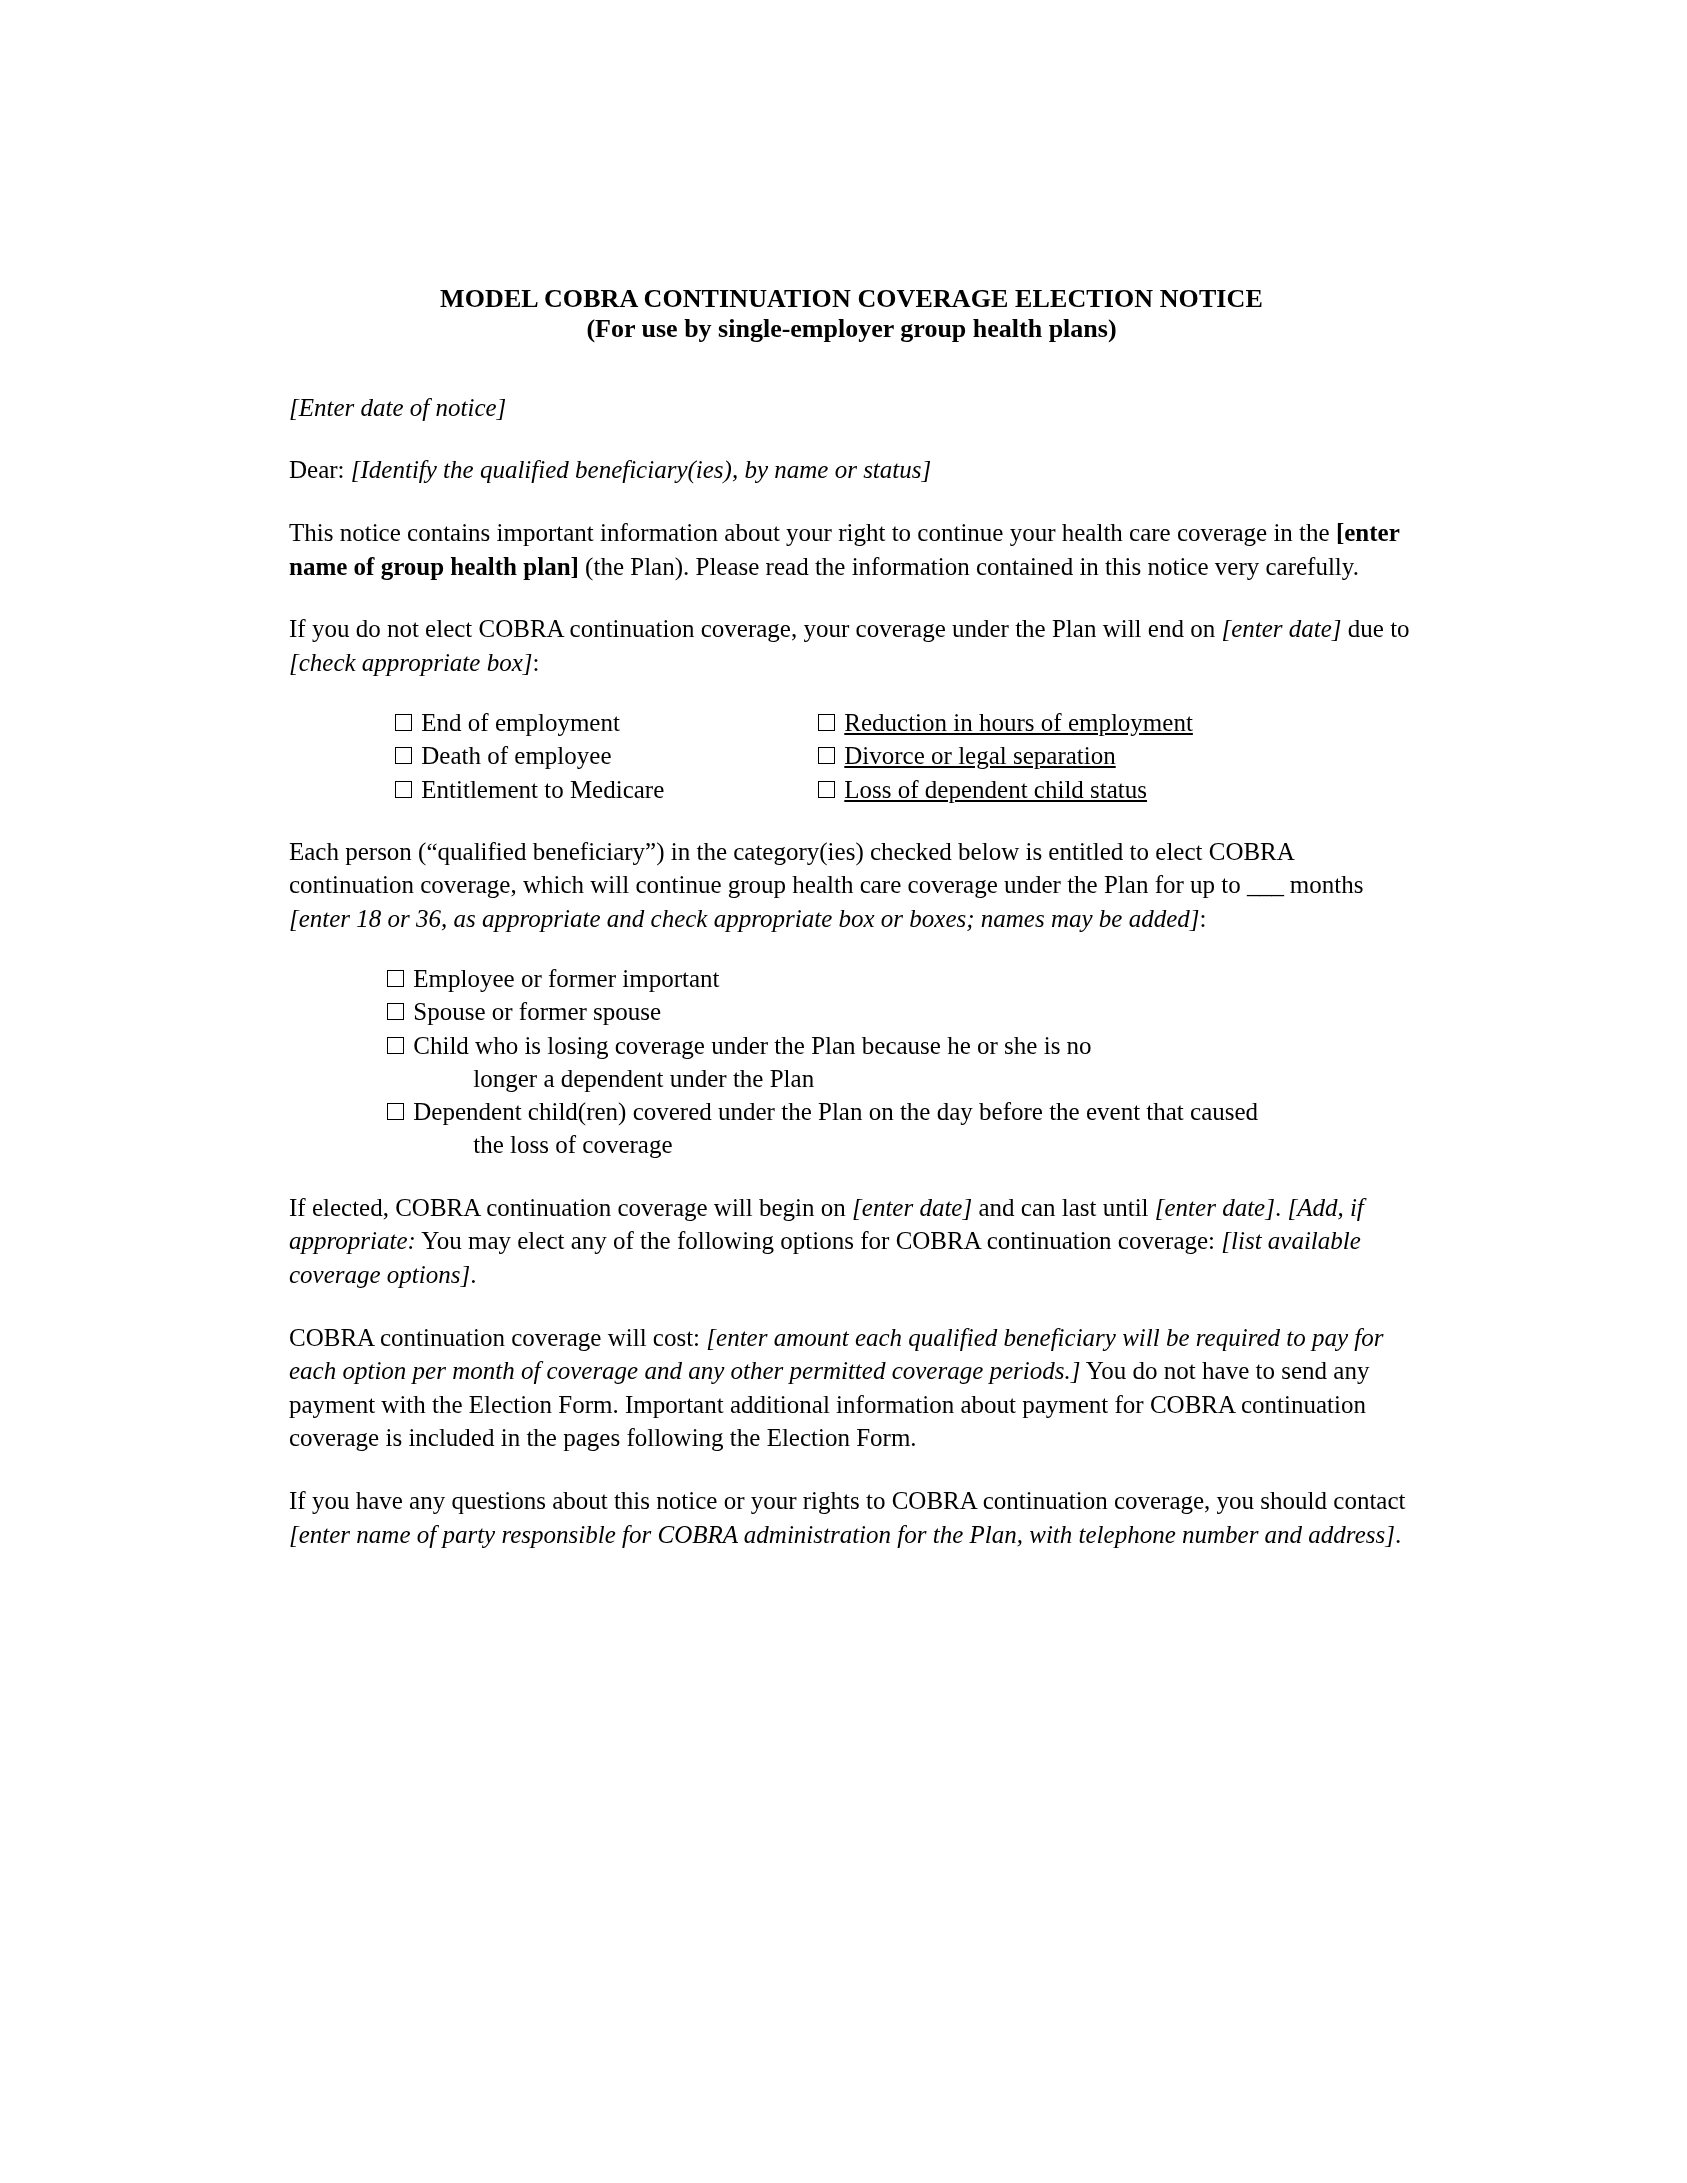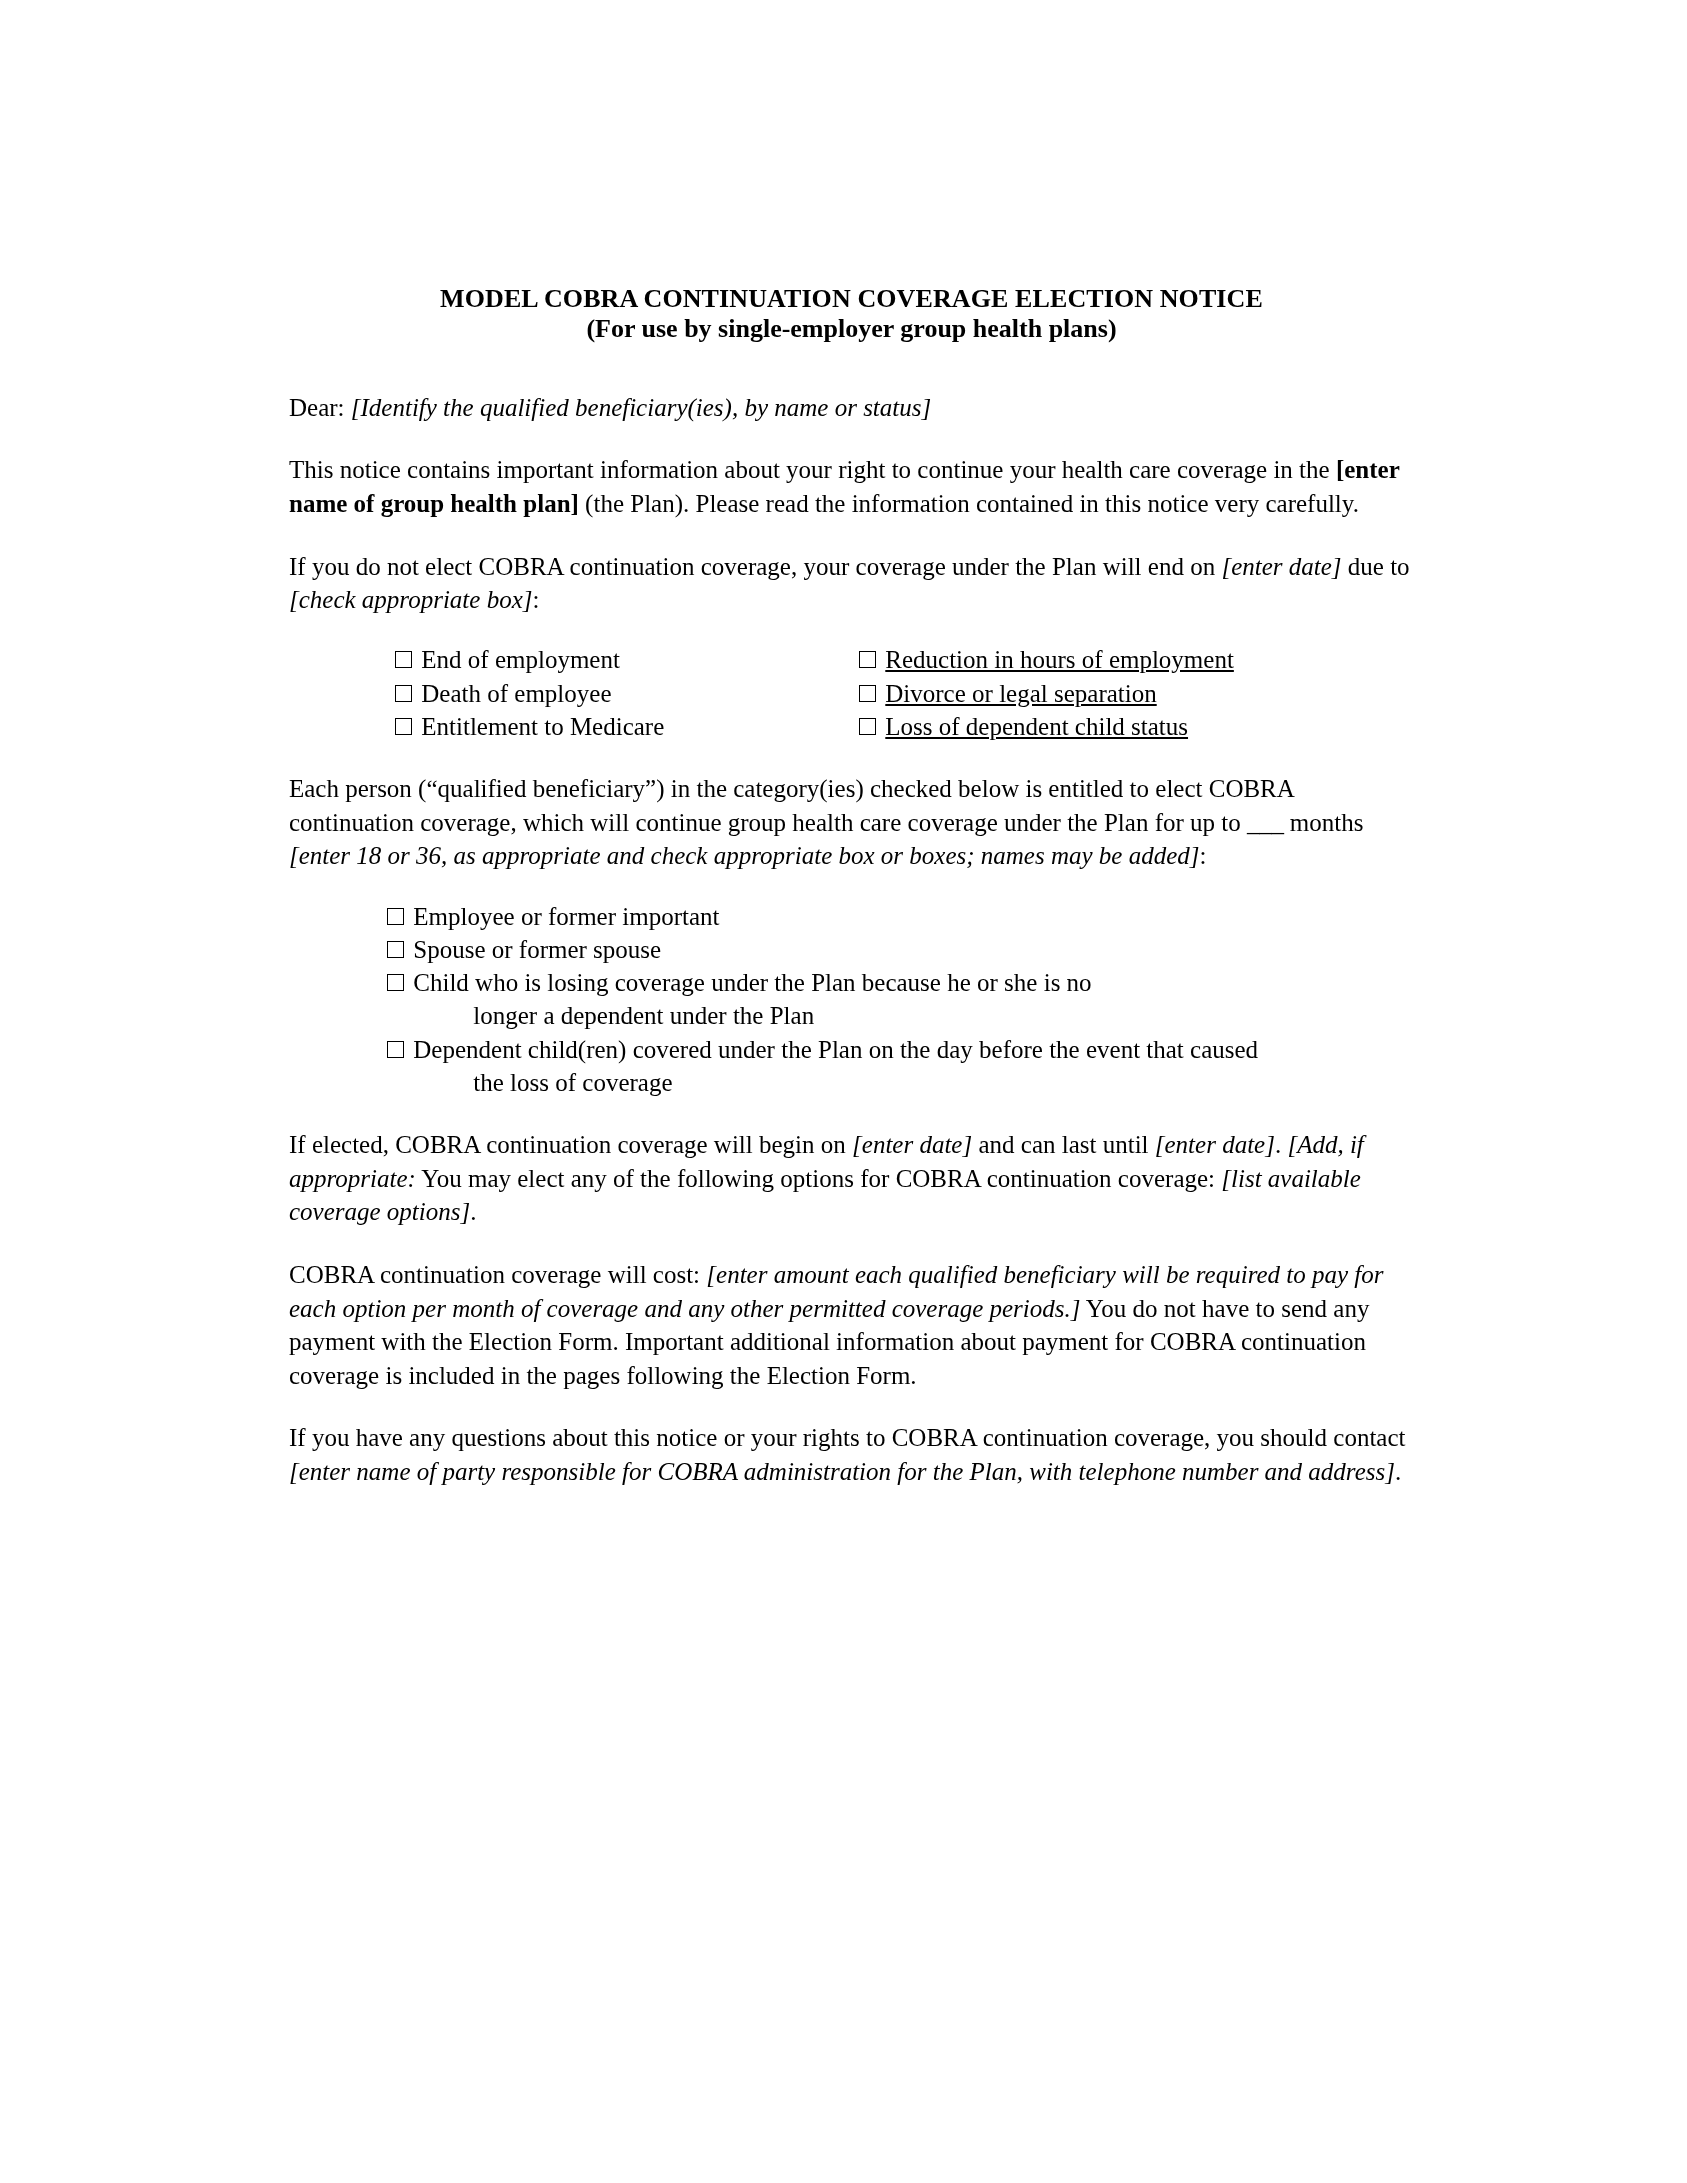--- a/index.html
+++ b/index.html
@@ -64,21 +64,20 @@
   .cb-group {
     margin: 0 0 29px 0;
     padding-left: 106px;
   }
   .cb-group.single-col { padding-left: 98px; }
 
   .cb-row {
     display: flex;
     font-size: 25px;
     line-height: 1.33;
-    gap: 41px;
   }
   .cb-col {
     display: flex;
     align-items: flex-start;
   }
   .cb-col.col-a { width: 423px; flex: 0 0 423px; }
   .cb-col.col-b { flex: 1 1 auto; text-decoration: underline; }
 
   .cb-item {
     display: flex;
@@ -110,20 +109,23 @@
 <body>
 
 <div class="page">
   <div class="doc-body">
 
     <div class="title-block">
       <div class="title-line-1">MODEL COBRA CONTINUATION COVERAGE ELECTION NOTICE</div>
       <div class="title-line-2">(For use by single-employer group health plans)</div>
     </div>
 
+    <p class="para">
+      <span class="it">[Enter date of notice]</span>
+    </p>
 
     <p class="para">
       <span>Dear: </span><span class="it">[Identify the qualified beneficiary(ies), by name or status]</span>
     </p>
 
     <p class="para">
       <span class="bd">This notice contains important information about your right to continue your health care coverage in the </span><span class="bdit">[enter name of group health plan]</span><span class="bd"> (the Plan).</span><span>  Please read the information contained in this notice very carefully.</span>
     </p>
 
 

